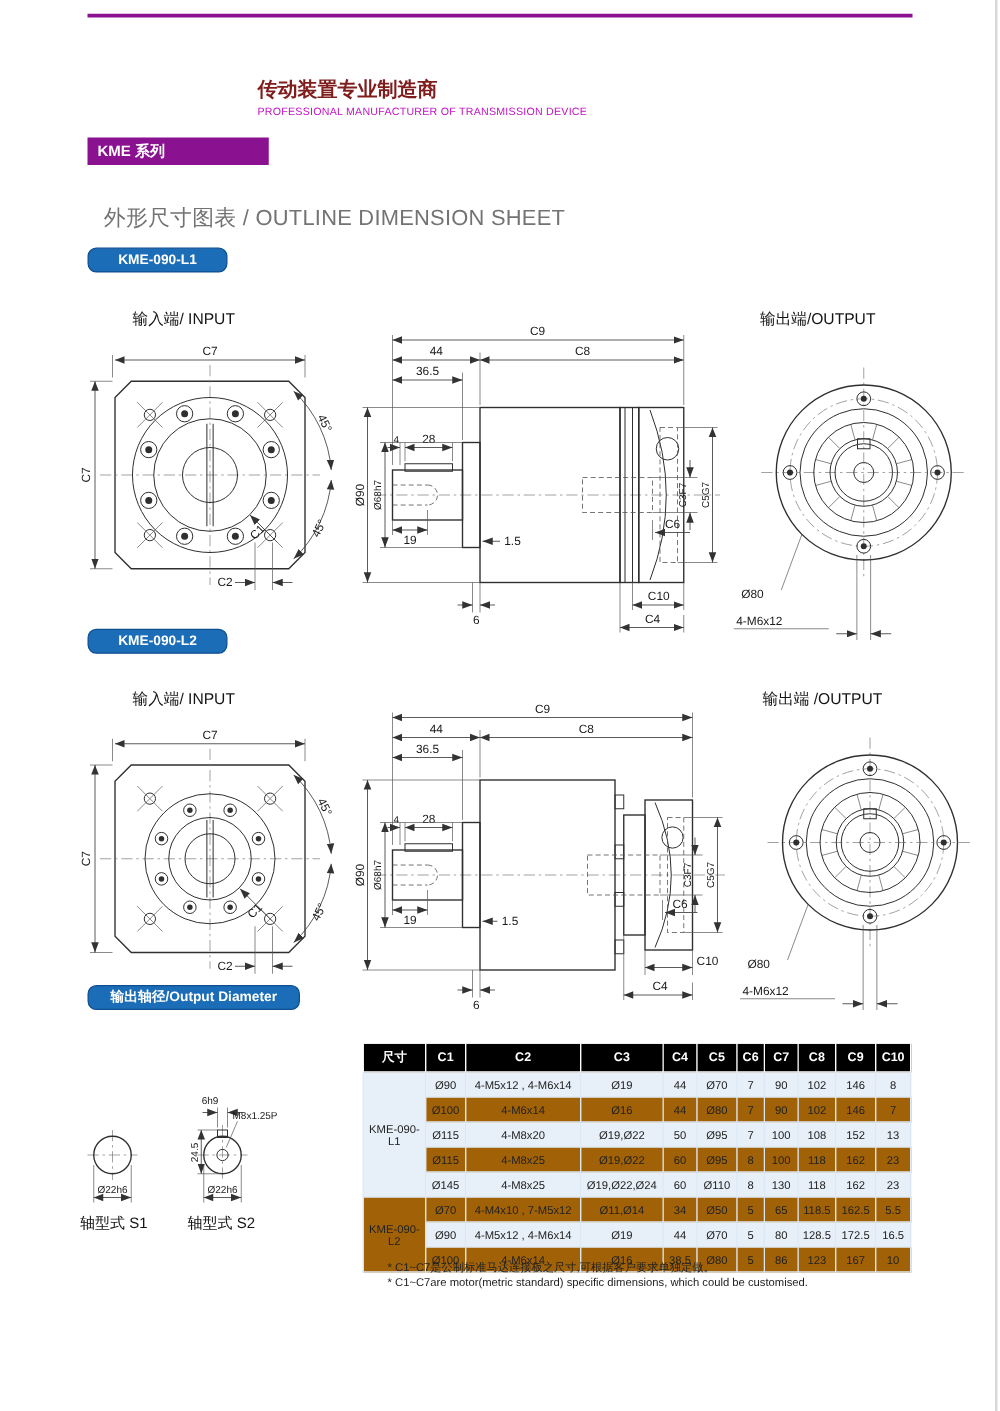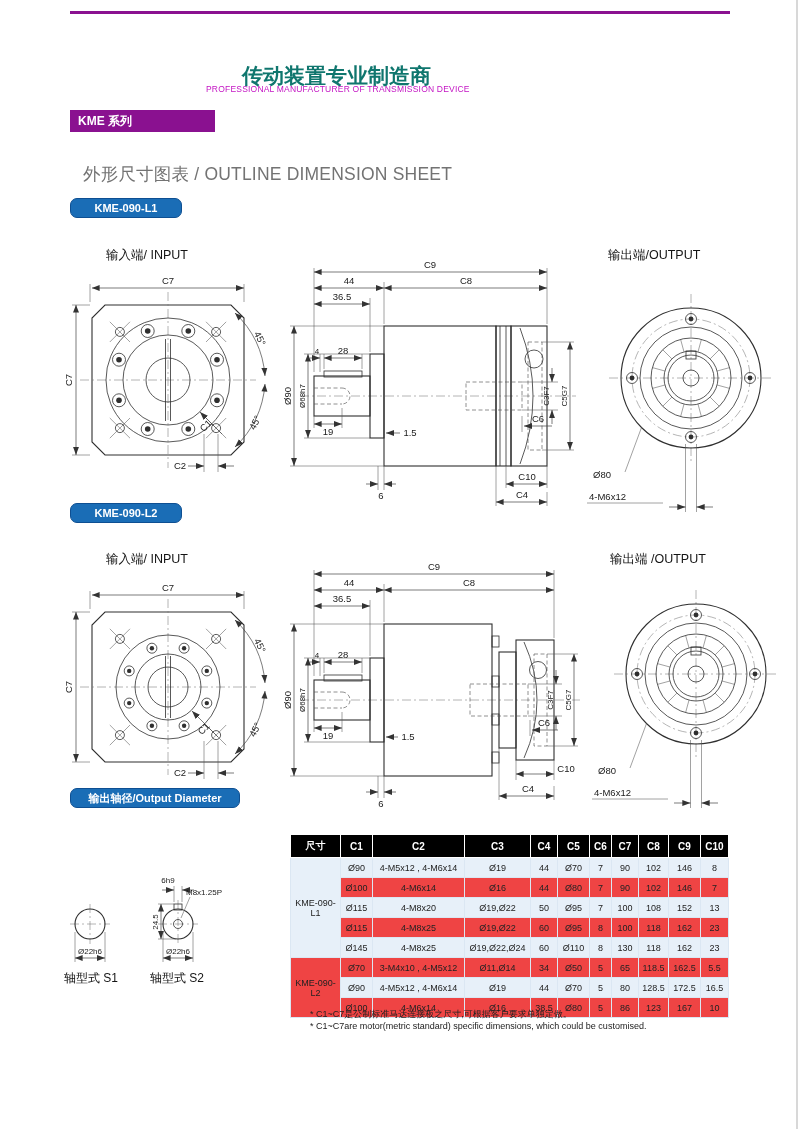--- a/index.html
+++ b/index.html
@@ -1,21 +1,21 @@
 <!DOCTYPE html>
 <html><head>
 <meta charset="utf-8">
 <style>
   html,body{margin:0;padding:0;background:#ffffff;}
   .page{position:relative;width:800px;height:1129px;background:#fff;
         font-family:"Liberation Sans",sans-serif;overflow:hidden;}
   .abs{position:absolute;}
   .toprule{left:70px;top:11px;width:660px;height:3px;background:#8a1190;}
   .logo{left:66px;top:60px;font-size:38px;font-weight:bold;letter-spacing:1px;color:#8a1190;}
-  .tagzh{left:206px;top:62px;font-size:21px;font-weight:bold;color:#0f766e;margin-left:36px;}
+  .tagzh{left:206px;top:62px;font-size:16px;font-weight:bold;color:#7f1d1d;}
   .tagen{left:206px;top:84px;font-size:8.5px;color:#c313c3;letter-spacing:0.2px;}
   .seriesbar{left:70px;top:110px;width:660px;height:22px;display:flex;align-items:flex-end;}
   .series-left{width:145px;background:#8a1190;color:#fff;font-size:12px;font-weight:bold;
                line-height:22px;padding-left:8px;box-sizing:border-box;}
   .series-right{flex:1;background:#c313c3;color:#fff;font-size:12.5px;font-weight:bold;
                line-height:22px;text-align:right;padding-right:8px;box-sizing:border-box;}
   .pagetitle{left:70px;top:162px;font-size:17.5px;font-weight:normal;color:#737373;letter-spacing:0.2px;margin-left:13px;}
   .badge{background:#1a6db6;border:1px solid #0e4f92;border-radius:7px;color:#fff;
          font-size:11px;font-weight:bold;text-align:center;line-height:19px;height:20px;box-sizing:border-box;}
   .b1{left:70px;top:198px;width:112px;}
@@ -35,21 +35,21 @@
   .tm{text-anchor:middle;}
   .ts{font-size:8px;}
   .hole{fill:#2f2f2f;}
   
   .dimtable{position:absolute;left:290px;top:834px;width:438px;border-collapse:collapse;table-layout:fixed;}
   .dimtable th{background:#000000;color:#fff;font-size:10px;font-weight:bold;height:22px;
                border:1px solid #fff;padding:0;}
   .dimtable td{font-size:9px;text-align:center;height:19px;border:1px solid #dbe7f3;
                color:#222;padding:0 1px;}
   .dimtable tr.rA td{background:#e7f0f9;}
-  .dimtable tr.rB td{background:#ef4444;}
+  .dimtable tr.rB td{background:#a16207;}
   .dimtable td.model{background:#e9eef6;font-size:9px;color:#222;}
   .note{left:290px;font-size:9px;color:#222;padding-left:20px;}
 </style>
 </head>
 <body>
 
 <div class="page">
 
   <svg class="abs" width="0" height="0">
     <defs>
@@ -569,21 +569,21 @@
           <td>Ø110</td>
           <td>8</td>
           <td>130</td>
           <td>118</td>
           <td>162</td>
           <td>23</td>
         </tr>
         <tr class="rB">
           <td rowspan="3" class="model">KME-090-L2</td>
           <td>Ø70</td>
-          <td>3-M4x10 , 4-M5x12</td>
+          <td>4-M4x10 , 7-M5x12</td>
           <td>Ø11,Ø14</td>
           <td>34</td>
           <td>Ø50</td>
           <td>5</td>
           <td>65</td>
           <td>118.5</td>
           <td>162.5</td>
           <td>5.5</td>
         </tr>
         <tr class="rA">

